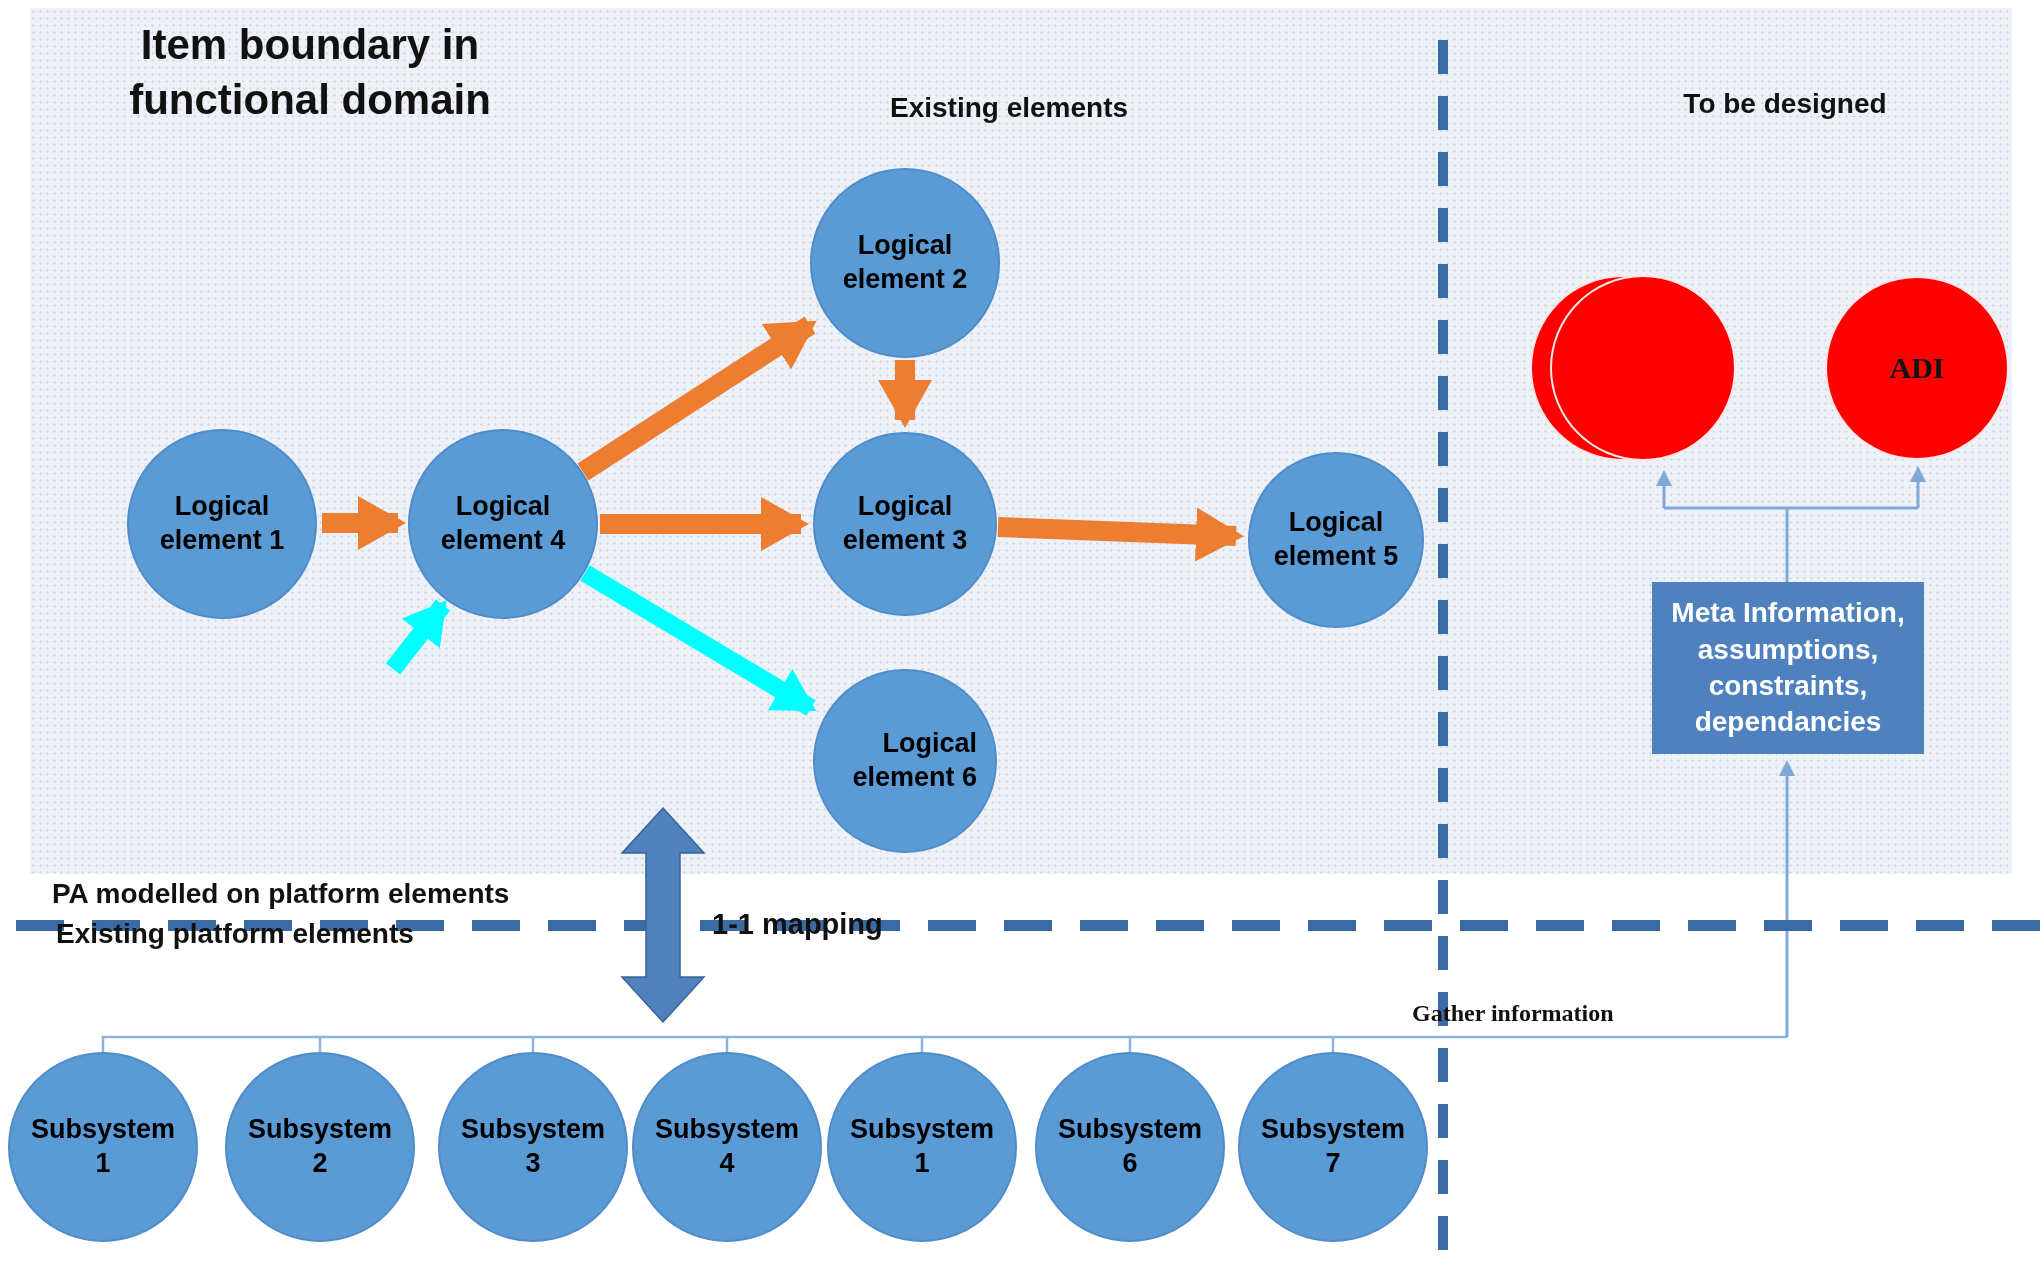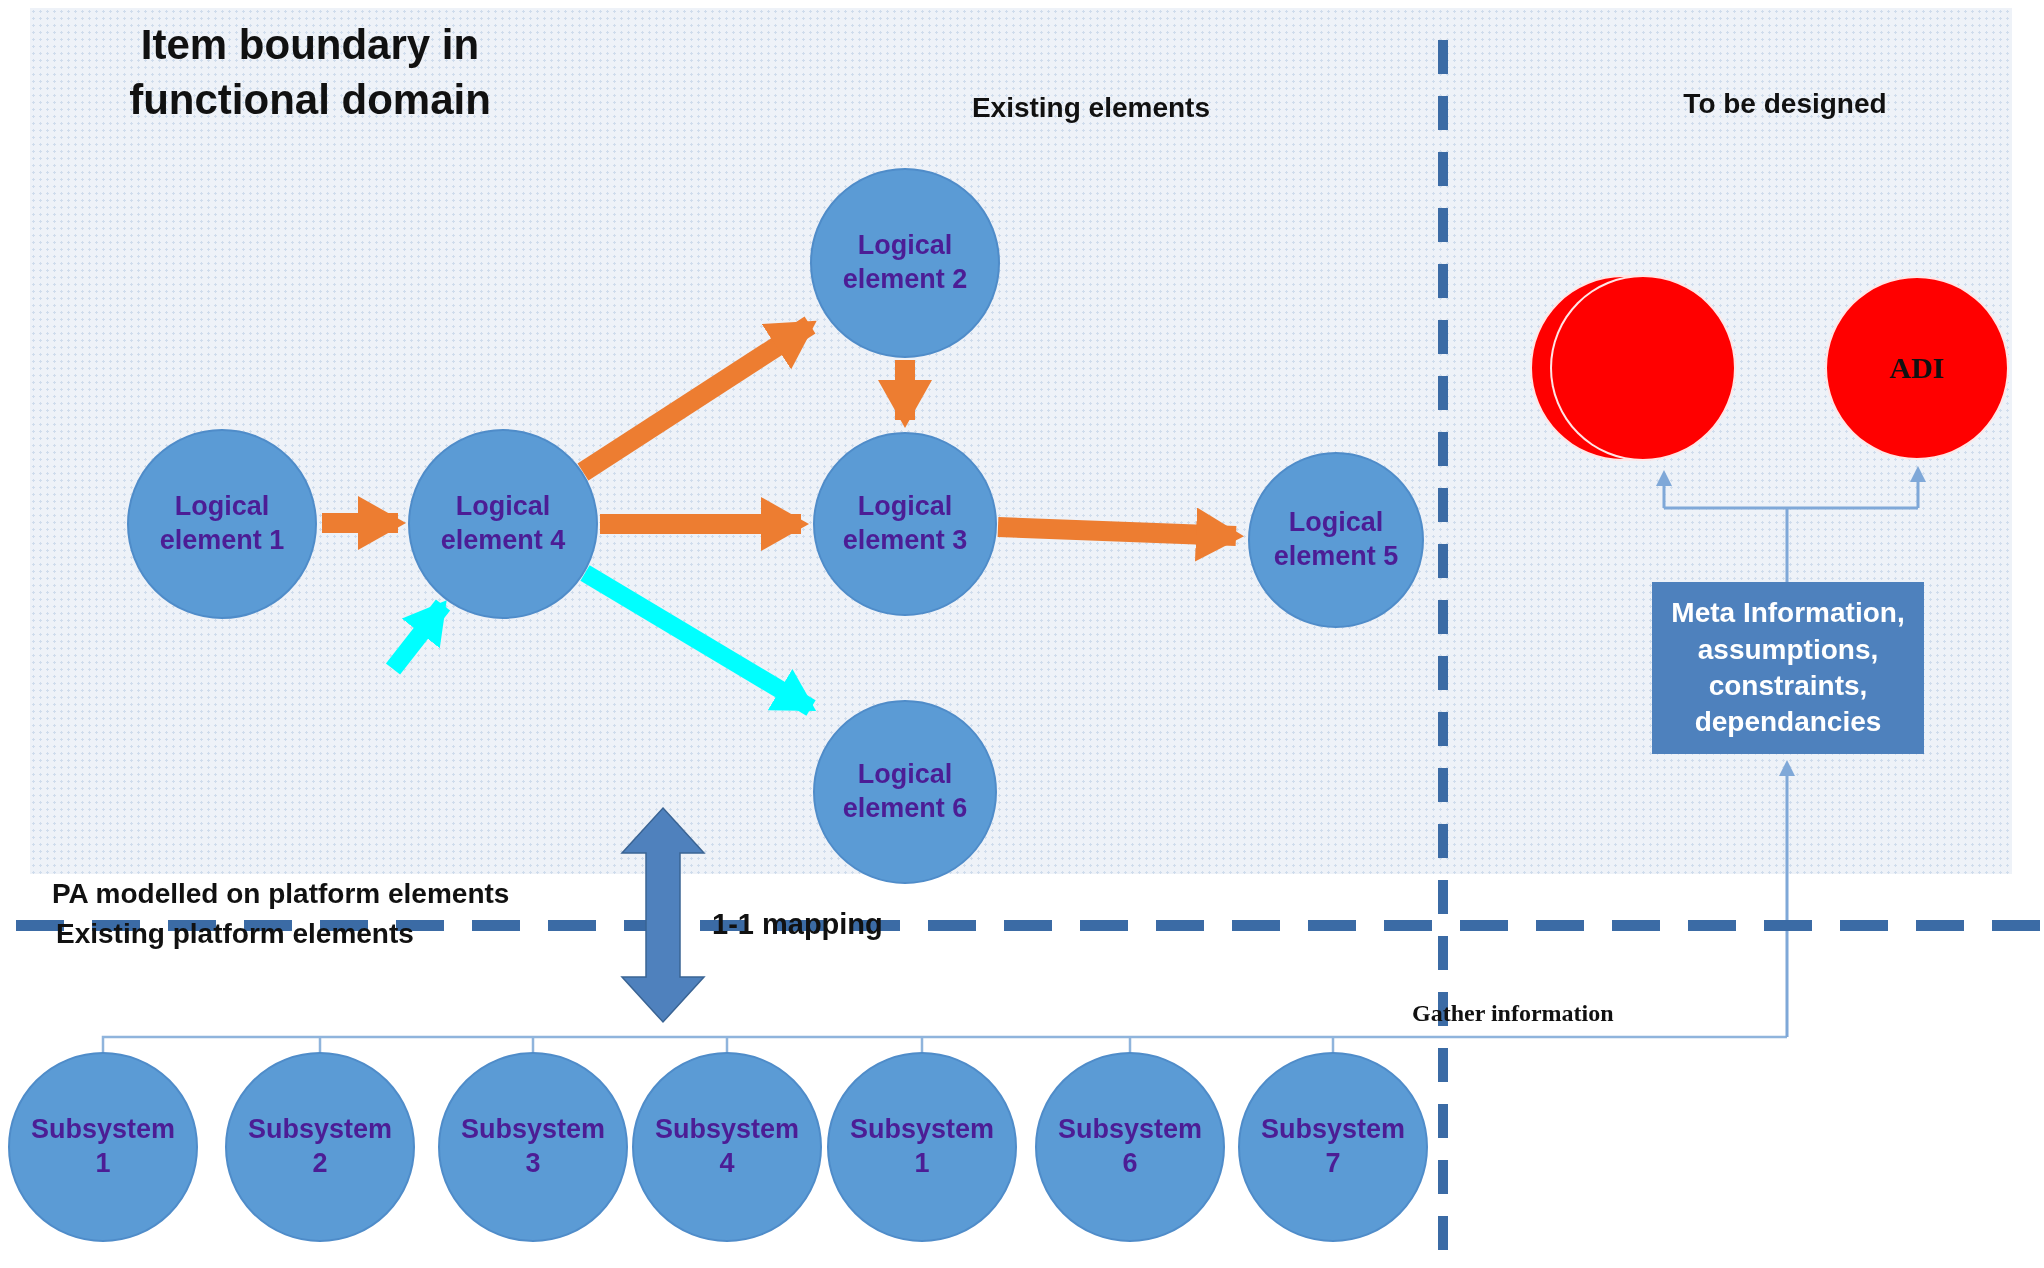--- a/index.html
+++ b/index.html
@@ -15,33 +15,33 @@
 
   .dash-v{position:absolute;left:1438px;top:40px;width:10px;height:1228px;
           background:repeating-linear-gradient(to bottom,#3B6BA5 0 34px,transparent 34px 56px);
           z-index:2;}
   .dash-h{position:absolute;left:16px;top:920px;width:2028px;height:11px;
           background:repeating-linear-gradient(to right,#3B6BA5 0 48px,transparent 48px 76px);
           z-index:2;}
 
   .node{position:absolute;border-radius:50%;background:#5B9BD5;border:2px solid #4f8cc9;
         display:flex;align-items:center;justify-content:center;text-align:center;
-        font-weight:bold;color:#4c1d95;z-index:3;box-sizing:border-box;}
+        font-weight:bold;color:#000000;z-index:3;box-sizing:border-box;}
   .node .lbl{width:80%;font-size:27px;line-height:1.25;}
 
   .rednode{position:absolute;width:186px;height:186px;border-radius:50%;background:#FF0000;
            border:2px solid rgba(255,255,255,0.9);box-sizing:border-box;z-index:3;
            display:flex;align-items:center;justify-content:center;text-align:center;}
   .rednode .lbl{font-family:"Liberation Serif",serif;font-weight:bold;font-size:30px;
                 color:#111;line-height:1.2;white-space:pre-line;}
 
   .textlabel{position:absolute;font-weight:bold;color:#111;z-index:3;white-space:pre-line;}
 
   .title{left:80px;top:18px;width:460px;font-size:42px;line-height:1.3;text-align:center;}
-  .lab-existing{left:890px;top:92px;width:320px;font-size:28px;text-align:right;}
+  .lab-existing{left:890px;top:92px;width:320px;font-size:28px;text-align:left;}
   .lab-design{left:1640px;top:88px;width:290px;font-size:28px;text-align:center;}
   .lab-pa{left:52px;top:878px;font-size:28px;}
   .lab-map{left:712px;top:876px;font-size:29px;margin-top:32px;}
   .lab-platform{left:56px;top:918px;font-size:28px;}
   .lab-gather{left:1412px;top:1000px;font-size:24px;font-family:Liberation Serif, serif;}
 
   .metabox{position:absolute;left:1652px;top:582px;width:272px;height:172px;
            background:#4E81BD;z-index:3;display:flex;align-items:center;justify-content:center;
            text-align:center;}
   .metabox .lbl{color:#ffffff;font-weight:bold;font-size:28px;line-height:1.3;white-space:pre-line;}
@@ -105,21 +105,21 @@
   </div>
   <div class="node" style="left:813px;top:432px;width:184px;height:184px;">
     <span class="lbl">Logical element 3</span>
   </div>
   <div class="node" style="left:408px;top:429px;width:190px;height:190px;">
     <span class="lbl">Logical element 4</span>
   </div>
   <div class="node" style="left:1248px;top:452px;width:176px;height:176px;">
     <span class="lbl">Logical element  5</span>
   </div>
-  <div class="node" style="left:813px;top:700px;width:184px;height:184px;">
+  <div class="node" style="left:813px;top:669px;width:184px;height:184px;text-align:right;">
     <span class="lbl">Logical element 6</span>
   </div>
 
   <div class="rednode" style="left:1530px;top:275px;"></div>
   <div class="rednode" style="left:1550px;top:275px;"></div>
   <div class="rednode" style="left:1825px;top:276px;width:184px;height:184px;">
     <span class="lbl">ADI</span>
   </div>
 
   <div class="metabox">

